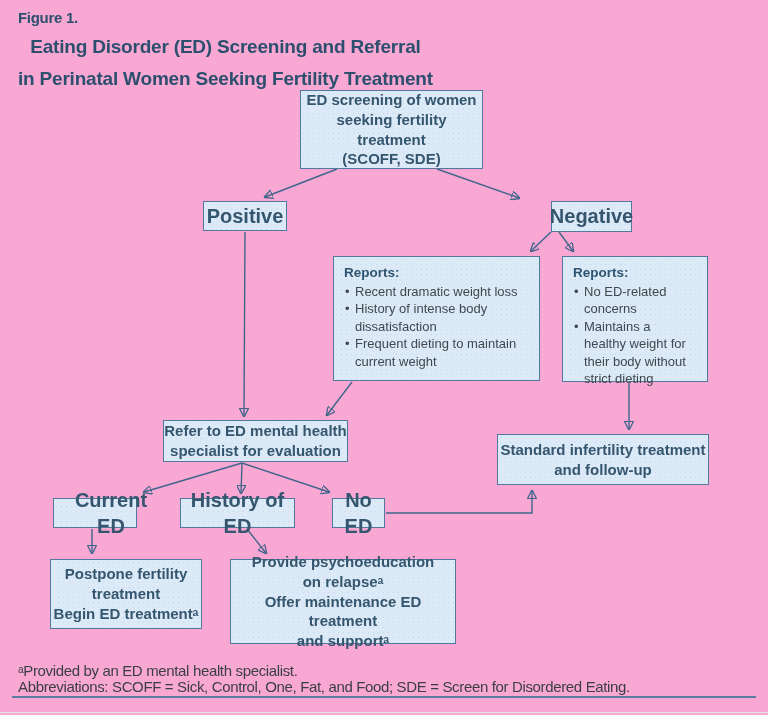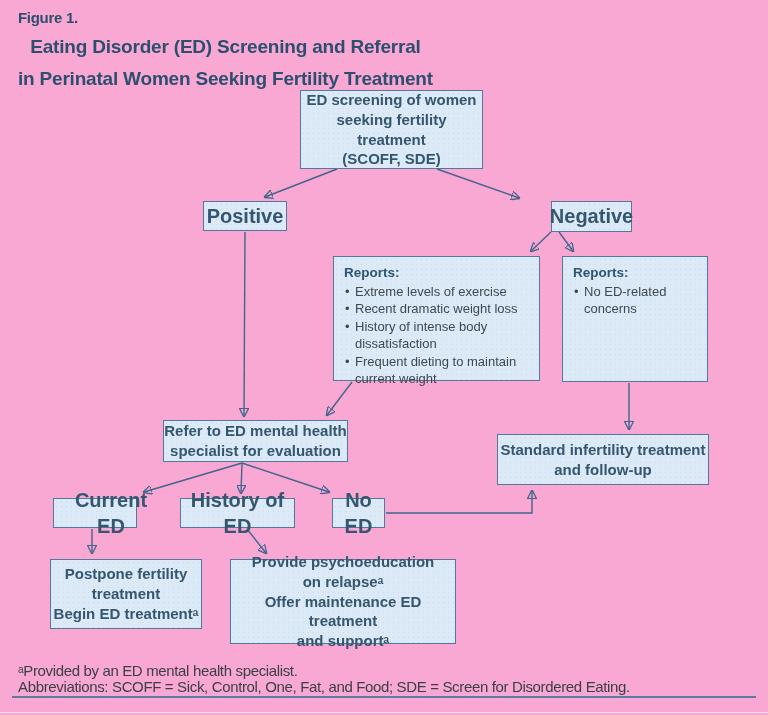--- a/index.html
+++ b/index.html
@@ -95,31 +95,31 @@
 
   <div class="node multi" id="box-screening">ED screening of women
 seeking fertility treatment
 (SCOFF, SDE)</div>
   <div class="node small" id="box-positive">Positive</div>
   <div class="node small" id="box-negative">Negative</div>
 
   <div class="reports" id="box-reports-positive">
     <div class="reports-title">Reports:</div>
     <ul>
-        <li>Extreme levels of exercise</li>
         <li>Recent dramatic weight loss</li>
         <li>History of intense body dissatisfaction</li>
         <li>Frequent dieting to maintain current weight</li>
       </ul>
   </div>
 
   <div class="reports" id="box-reports-negative">
     <div class="reports-title">Reports:</div>
     <ul>
         <li>No ED-related concerns</li>
+        <li>Maintains a healthy weight for their body without strict dieting</li>
       </ul>
   </div>
 
   <div class="node multi" id="box-refer">Refer to ED mental health
 specialist for evaluation</div>
   <div class="node multi" id="box-standard">Standard infertility treatment
 and follow-up</div>
   <div class="node small" id="box-current-ed">Current ED</div>
   <div class="node small" id="box-history-ed">History of ED</div>
   <div class="node small" id="box-no-ed">No ED</div>

